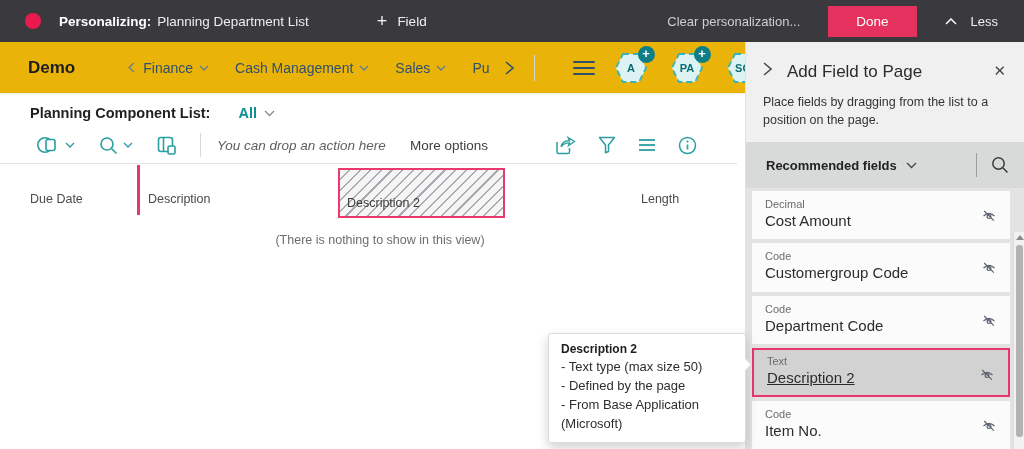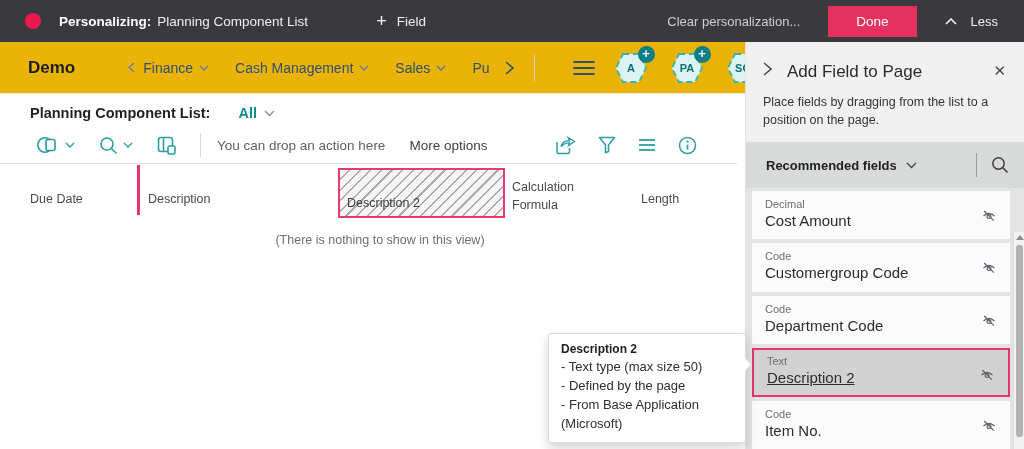--- a/index.html
+++ b/index.html
@@ -35,21 +35,21 @@
 
   
   .main { position:absolute; top:95px; left:0; width:745px; height:354px; background:#fff; }
   .title-row { display:flex; align-items:center; padding:10px 0 0 30px; }
   .list-title { font-weight:bold; font-size:14.5px; color:#1f1f1f; }
   .view-sel { display:flex; align-items:center; gap:7px; margin-left:28px; cursor:pointer; }
   .view-sel .v { color:#0e8f97; font-weight:bold; font-size:14.5px; }
   .toolbar { position:absolute; top:33px; left:0; width:737px; display:flex; align-items:center; padding-left:36px; height:34px; }
   .tb-ic { display:flex; align-items:center; gap:5px; margin-right:24px; cursor:pointer; }
   .tb-div { width:1px; height:24px; background:#d8d8d8; margin:0 16px 0 0; }
-  .drop-hint { font-size:13.5px; color:#5f5f5f; margin-right:24px; }
+  .drop-hint { font-style:italic; font-size:13.5px; color:#5f5f5f; margin-right:24px; }
   .more-opt { font-size:13.5px; color:#404040; cursor:pointer; }
   .tb-right { margin-left:auto; display:flex; align-items:center; gap:22px; padding-right:40px; }
   .grid-topline { position:absolute; top:68px; left:0; width:737px; border-top:1px solid #e3e3e3; }
   .colhdr { position:absolute; font-size:12.5px; color:#4a4a4a; }
   .insert-bar { position:absolute; left:137px; top:70px; width:3px; height:50px; background:#e8366b; }
   .hatch-box { position:absolute; left:338px; top:73px; width:167px; height:50px; border:2px solid #ea3a6d;
     background:repeating-linear-gradient(135deg, #f6f5f5 0px, #f6f5f5 6px, #aaaab0 6px, #aaaab0 7.5px); }
   .hatch-box .hlabel { position:absolute; left:7px; top:26px; font-size:12.5px; color:#3c3c3c; }
   .empty-msg { position:absolute; top:138px; left:180px; width:400px; text-align:center; font-size:12.5px; color:#6e6e6e; }
 
@@ -84,21 +84,21 @@
   svg { display:block; }
 </style>
 </head>
 <body>
 
 <div class="stage">
 
   <div class="topbar">
     <div class="rec-dot"></div>
     <span class="mode-label">Personalizing:</span>
-    <span class="page-label">Planning Component List</span>
+    <span class="page-label">Planning Department List</span>
     <div class="add-field">
       <span class="plus">+</span>
       <span class="lbl">Field</span>
     </div>
     <div class="topbar-right">
       <span class="clear-link">Clear personalization...</span>
       <button class="done-btn">Done</button>
       <div class="less-toggle">
         <svg width="12" height="7" viewBox="0 0 12 7">
             <polyline points="1,6 6,1 11,6" fill="none" stroke="#f0f0f0" stroke-width="1.6"></polyline>
@@ -235,21 +235,20 @@
     </div>
 
     <div class="grid-topline"></div>
 
     <div class="colhdr" style="left:30px; top:97px;">Due Date</div>
     <div class="insert-bar"></div>
     <div class="colhdr" style="left:148px; top:97px;">Description</div>
     <div class="hatch-box">
       <span class="hlabel">Description 2</span>
     </div>
-    <div class="colhdr" style="left:512px; top:83px; width:82px; line-height:1.45;">Calculation Formula</div>
     <div class="colhdr" style="left:641px; top:97px;">Length</div>
 
     <div class="empty-msg">(There is nothing to show in this view)</div>
 
     <div class="tooltip">
       <div class="t-title">Description 2</div>
       <div class="t-line">- Text type (max size 50)</div>
       <div class="t-line">- Defined by the page</div>
       <div class="t-line">- From Base Application (Microsoft)</div>
       <div class="tail"></div>

